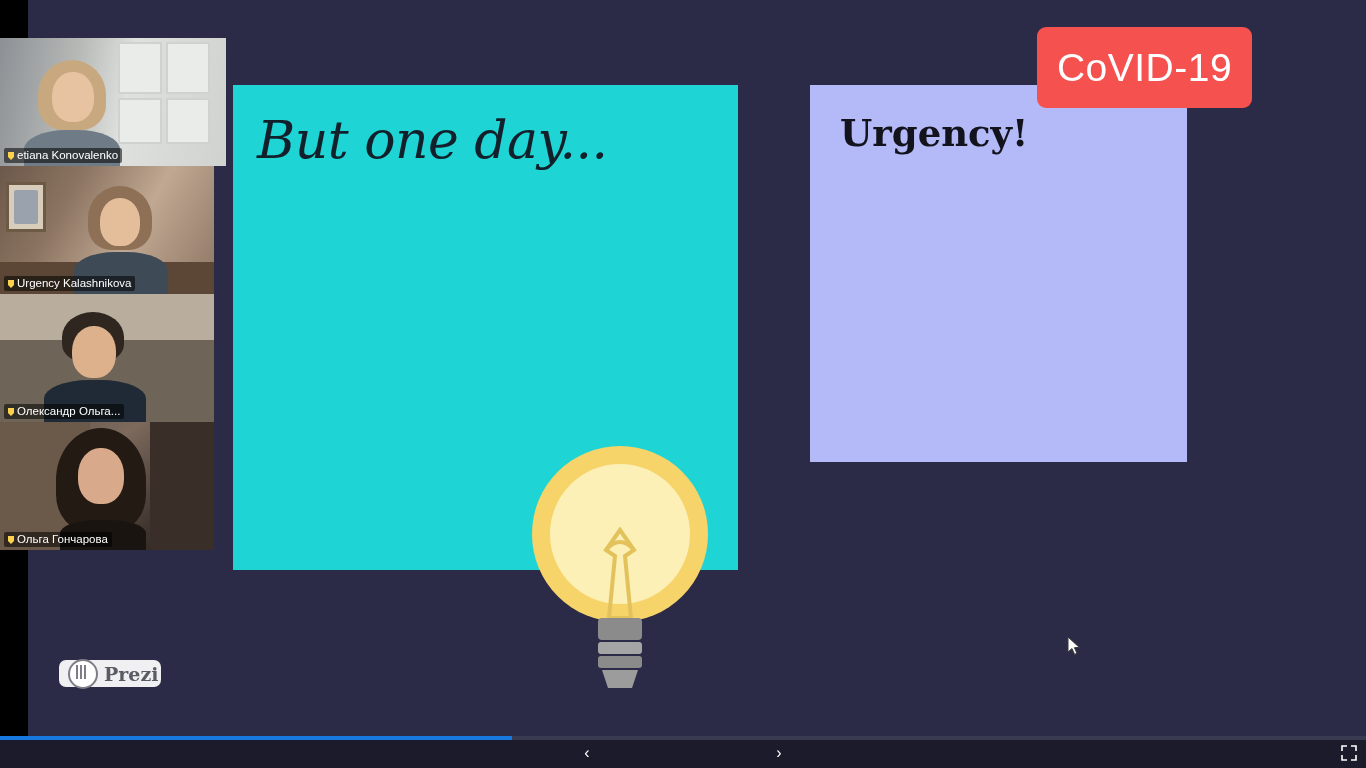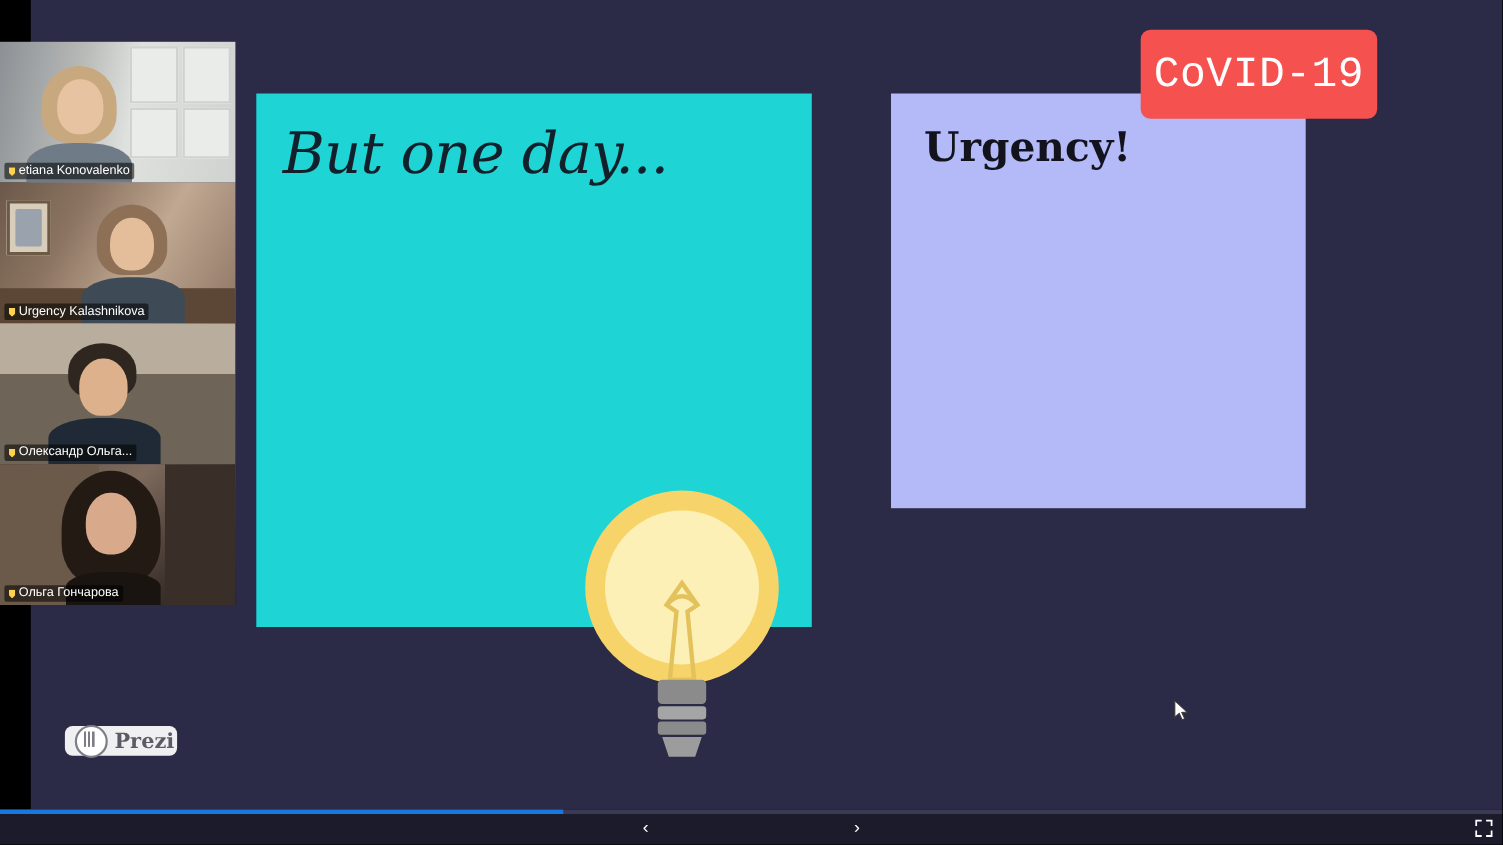--- a/index.html
+++ b/index.html
@@ -112,21 +112,21 @@
     top: 27px;
     width: 215px;
     height: 81px;
     background: #f4514f;
     border-radius: 9px;
     display: flex;
     align-items: center;
     justify-content: center;
   }
   #covid-badge span {
-    font-family: Liberation Mono, monospace;
+    font-family: Liberation Sans, sans-serif;
     font-size: 39px;
     color: #ffffff;
     letter-spacing: 0.5px;
   }
 
   
   #prezi-logo {
     position: absolute;
     left: 31px;
     top: 660px;
@@ -196,21 +196,21 @@
     position: absolute;
     left: 4px;
     top: 4px;
     width: 6px;
     height: 8px;
     background: #ffd24d;
     clip-path: polygon(0 0, 100% 0, 100% 62%, 50% 100%, 0 62%);
   }
 
   
-  .tile1 { background: linear-gradient(100deg,#8c9095 0%, #b9bbb8 34%, #dfe1de 55%, #cfd2cf 100%); }
+  .tile1 { background: linear-gradient(100deg,#8c9095 0%, #b9bbb8 34%, #dfe1de 55%, #cfd2cf 100%); padding-left: 12px; }
   
   .tile2 { background: linear-gradient(120deg,#6c584a 0%, #8b7461 30%, #c0a892 60%, #8c7563 100%); }
   
   .tile3 { background: linear-gradient(130deg,#c3b9a9 0%, #9d907f 40%, #6b6156 75%, #4d463d 100%); }
   
   .tile4 { background: linear-gradient(140deg,#5d5048 0%, #7d6a5d 38%, #3f342e 75%, #241d19 100%); }
 
   .face {
     position: absolute;
     border-radius: 48% 48% 44% 44%;

